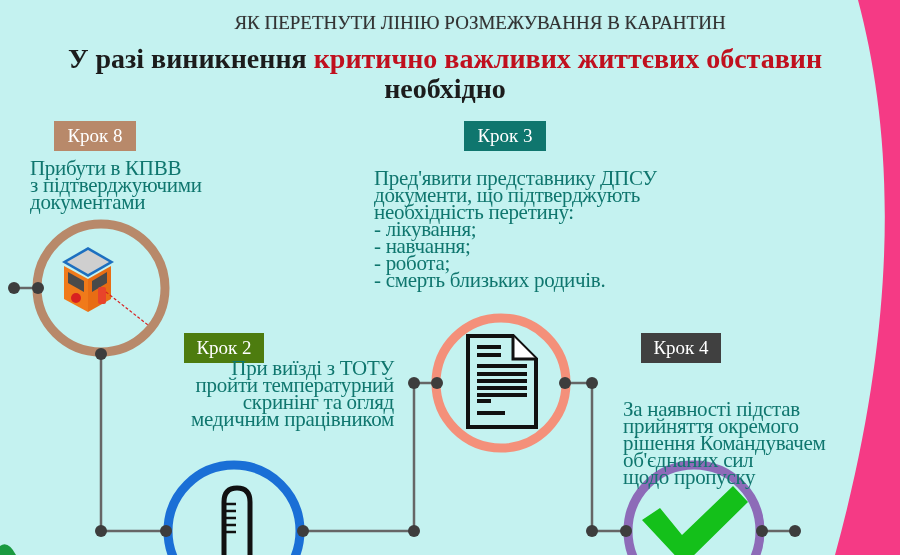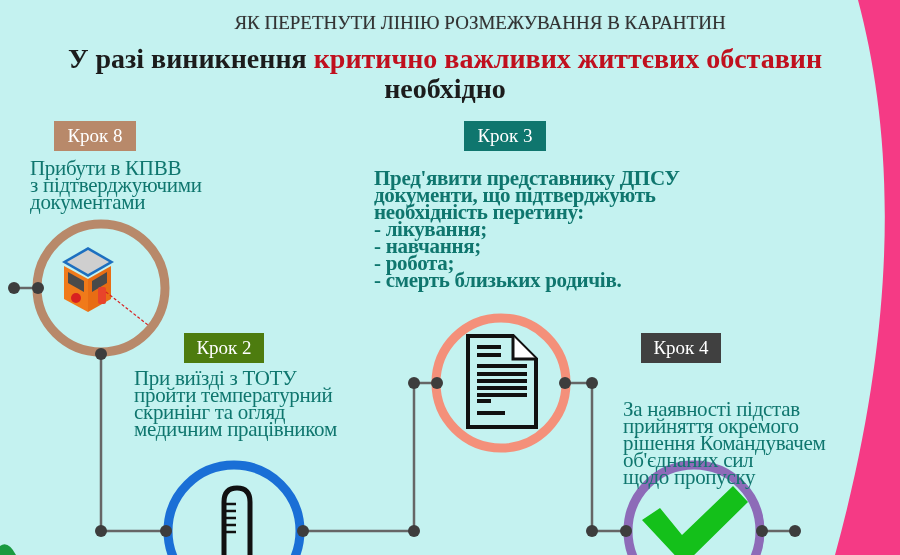--- a/index.html
+++ b/index.html
@@ -32,22 +32,22 @@
   }
   .b1 { left: 54px; top: 121px; width: 82px; background: #b8896a; }
   .b2 { left: 184px; top: 333px; width: 80px; background: #4d7c0f; }
   .b3 { left: 440px; top: 121px; width: 82px; background: #0f766e; margin-left: 24px; }
   .b4 { left: 641px; top: 333px; width: 80px; background: #404040; }
   .txt {
     font-size: 21px; line-height: 17px; color: #0f766e;
     white-space: pre-line; letter-spacing: -0.3px;
   }
   .t1 { left: 30px; top: 160px; width: 260px; }
-  .t2 { left: 134px; top: 370px; width: 260px; }
-  .t3 { left: 374px; top: 170px; width: 340px; font-weight: bold; }
+  .t2 { left: 134px; top: 360px; width: 260px; text-align: right; }
+  .t3 { left: 374px; top: 170px; width: 340px; }
   .t4 { left: 623px; top: 366px; width: 240px; margin-top: 35px; }
   svg.diagram { position: absolute; left: 0; top: 0; }
 </style>
 </head>
 <body>
 
 <svg class="pink-shape" width="900" height="555" viewBox="0 0 900 555">
   <path d="M858 0 C 890 120, 905 300, 835 555 L 900 555 L 900 0 Z" fill="#f53a85"></path>
   <path d="M0 555 L 0 546 Q 8 540 16 555 Z" fill="#1a9a40"></path>
 </svg>

